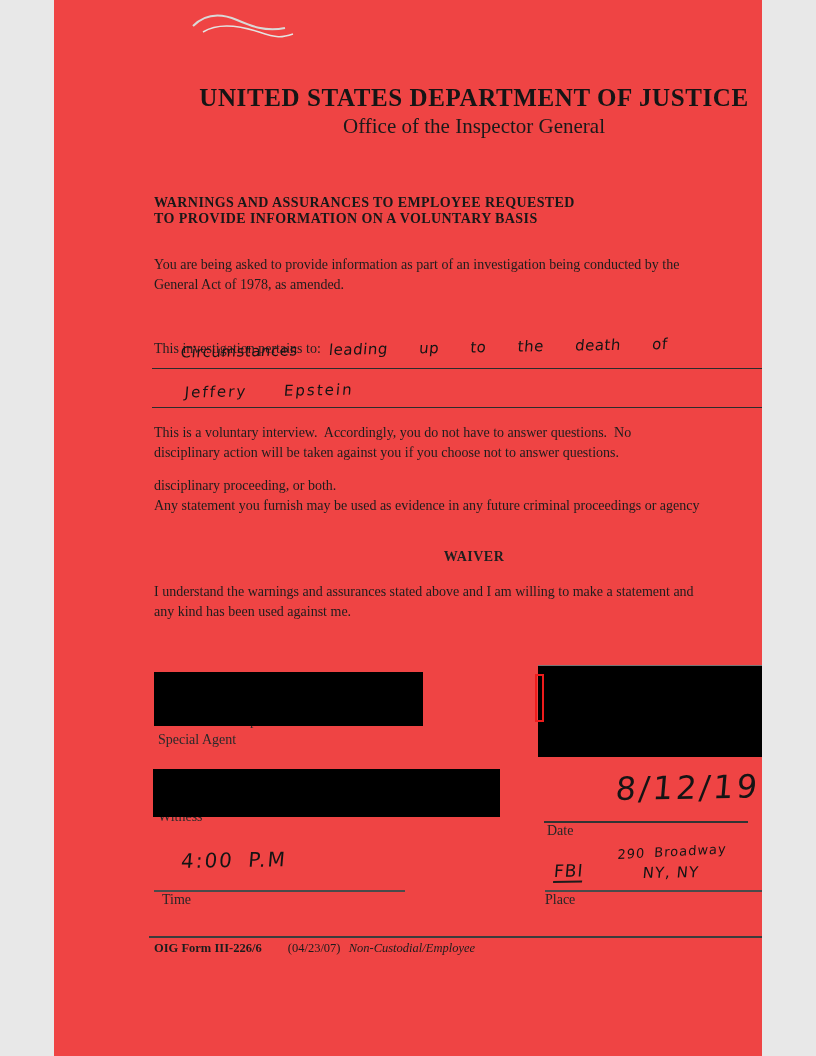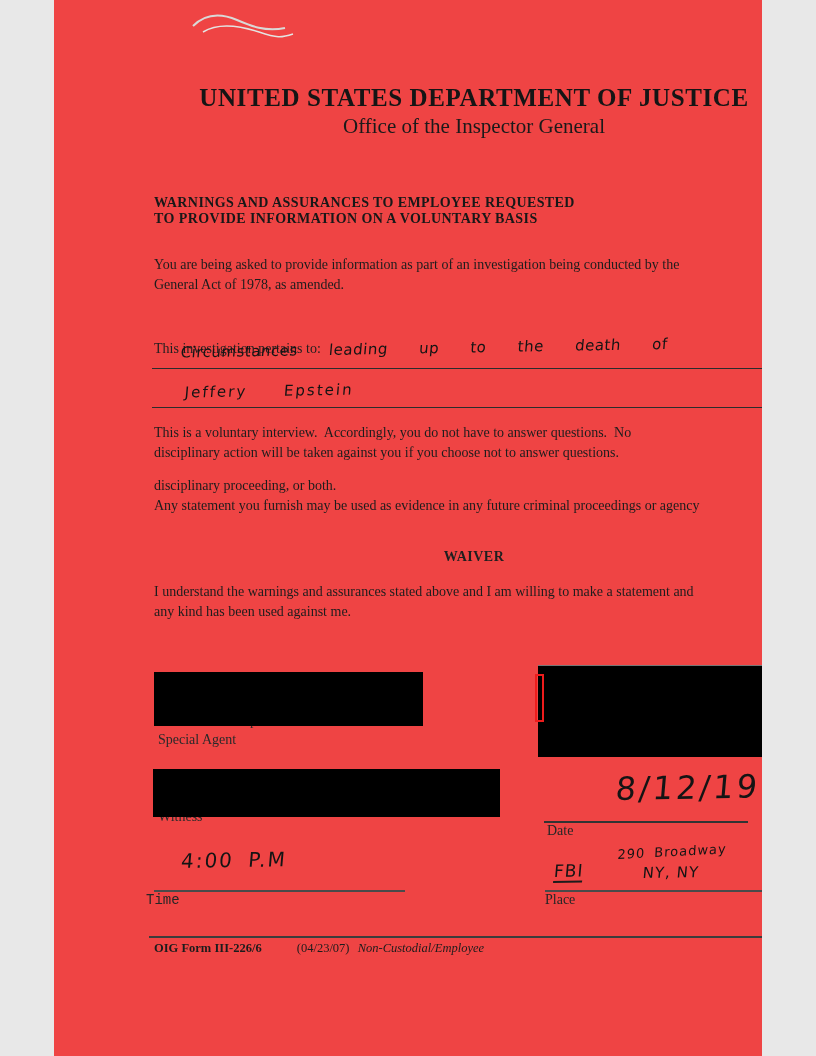--- a/index.html
+++ b/index.html
@@ -41,31 +41,31 @@
   .red-mark{left:481px;top:674px;width:5px;height:44px;border:2px solid #ee1c1c;z-index:3;background:transparent;}
   .org-under{left:104px;top:713px;}
   .agent-title{left:104px;top:732px;}
   .witness-under{left:104px;top:809px;}
   .sig-label{font-size:14px;color:#262626;}
   .date-line{left:490px;top:780px;width:204px;height:41px;border-bottom:2px solid #333;}
   .date-hw{left:560px;top:770px;font-size:32px;letter-spacing:3px;}
   .date-label{left:493px;top:823px;}
   .time-line{left:100px;top:860px;width:251px;height:30px;border-bottom:2px solid #4a4a4a;}
   .time-hw{left:126px;top:849px;font-size:20px;letter-spacing:2px;word-spacing:6px;}
-  .time-label{left:92px;top:892px;font-family:Liberation Mono, monospace;}
+  .time-label{left:108px;top:892px;}
   .place-line{left:491px;top:860px;width:242px;height:30px;border-bottom:2px solid #4a4a4a;}
   .place-org{left:499px;top:861px;font-size:17px;border-bottom:2px solid #1c1c1c;letter-spacing:1px;}
   .place-addr1{left:563px;top:847px;font-size:13px;letter-spacing:1px;word-spacing:4px;transform:rotate(-3deg) skewX(-6deg);}
   .place-addr2{left:588px;top:864px;font-size:15px;letter-spacing:1px;}
   .place-label{left:491px;top:892px;}
   
   .footer-line{left:95px;top:936px;width:645px;border-top:2px solid #3c3c3c;}
   .footer-text{left:100px;top:941px;font-size:12.5px;color:#1c1c1c;}
   .footer-text .fno{font-weight:bold;}
-  .footer-text .rev{margin-left:18px;padding-left:14px;}
+  .footer-text .rev{margin-left:9px;padding-left:14px;}
   .footer-text .ftype{margin-left:5px;font-style:italic;}
   
   .scribble{left:135px;top:6px;z-index:0;}
   .smudge{left:735px;top:1008px;width:60px;height:38px;border-radius:50%;
           background:radial-gradient(ellipse,#f1f1ef 0%,rgba(255,255,255,0) 70%);}
 </style>
 </head>
 <body>
 
 <div class="page">

